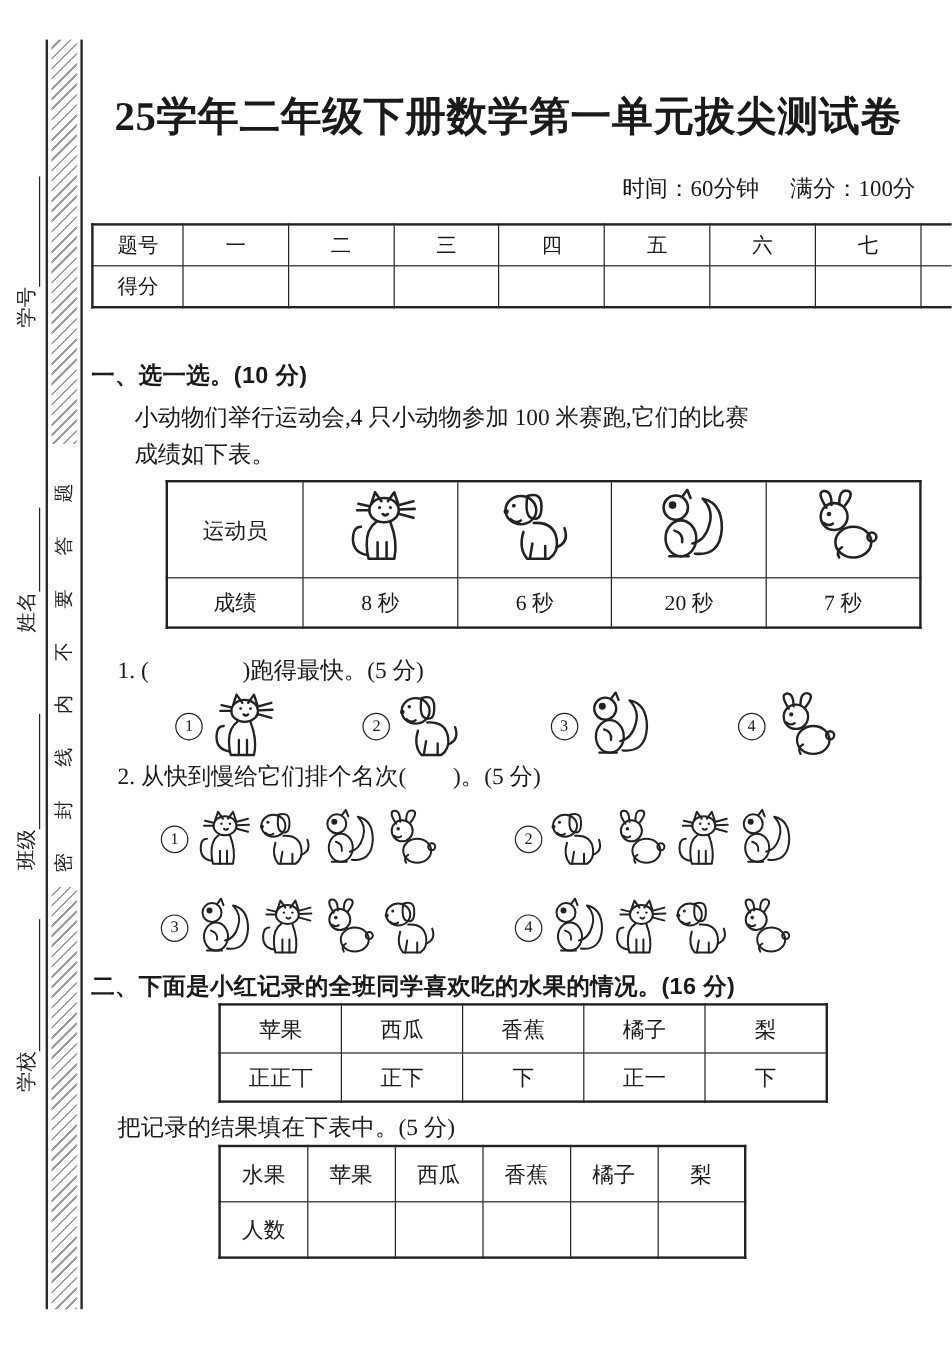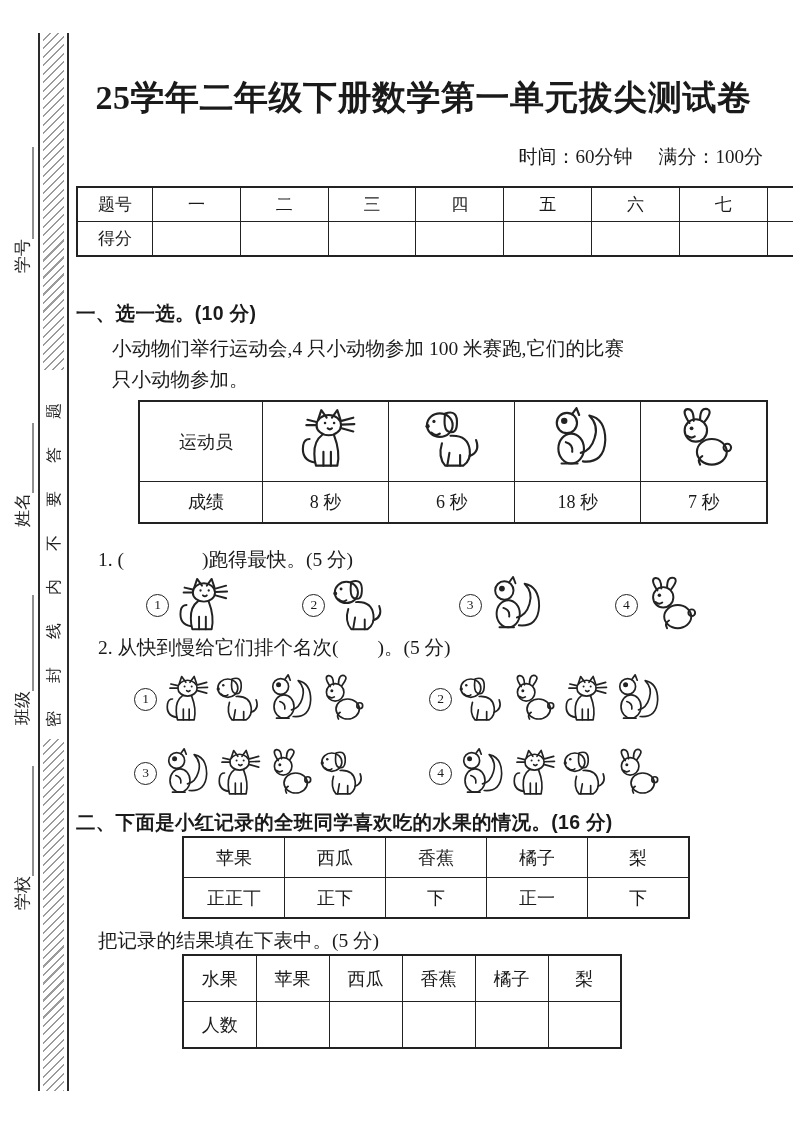--- a/index.html
+++ b/index.html
@@ -43,21 +43,21 @@
   .meta-line .gap{display:inline-block;width:26px;}
   
   table{border-collapse:collapse;table-layout:fixed;}
   table,td{border:1.4px solid #222;}
   table{border-width:2px;}
   td{text-align:center;vertical-align:middle;font-size:17px;padding:0;}
   .score-table{margin-top:16px;width:780px;}
   .score-table td{height:33px;font-size:17px;}
   .score-table td:first-child{width:74px;}
   .race-table{margin-left:62px;margin-top:5px;width:630px;}
-  .race-table td:first-child{width:112px;font-size:18px;padding-left:10px;}
+  .race-table td:first-child{width:112px;font-size:18px;}
   .race-table .ani-row td{height:79px;}
   .race-table .score-row td{height:40px;font-size:18px;}
   .tally-table,.result-table{margin-left:106px;width:502px;}
   .tally-table td{height:39px;font-size:18px;width:100px;}
   .result-table{width:440px;}
   .result-table td{height:45px;font-size:18px;}
   
   .sec-heading{
     margin-top:42px;font-size:19.5px;line-height:28px;font-weight:bold;
     font-family:Liberation Sans, sans-serif;letter-spacing:0.3px;
@@ -190,21 +190,21 @@
       <td></td>
       <td></td>
       <td></td>
     </tr>
   </tbody>
     </table>
 
   <div class="sec-heading">一、选一选。(10 分)</div>
   <div class="intro">
     <p>小动物们举行运动会,4 只小动物参加 100 米赛跑,它们的比赛</p>
-    <p>只小动物参加。</p>
+    <p>成绩如下表。</p>
   </div>
 
   <table class="race-table">
     <tbody>
         <tr class="ani-row">
       <td>运动员</td>
       <td><span class="ani-slot slot-lg">
               <svg class="ani" viewBox="0 0 60 60">
                 <use href="#sym-cat"></use>
               </svg>
@@ -222,21 +222,21 @@
       <td><span class="ani-slot slot-lg">
               <svg class="ani" viewBox="0 0 60 60">
                 <use href="#sym-rabbit"></use>
               </svg>
             </span></td>
     </tr>
     <tr class="score-row">
       <td>成绩</td>
       <td>8 秒</td>
       <td>6 秒</td>
-      <td>18 秒</td>
+      <td>20 秒</td>
       <td>7 秒</td>
     </tr>
   </tbody>
     </table>
 
   <div class="q-text">1. (　　　　)跑得最快。(5 分)</div>
 
   <div class="q1-options">
     <span class="opt">
       <span class="circle-num">1</span>

